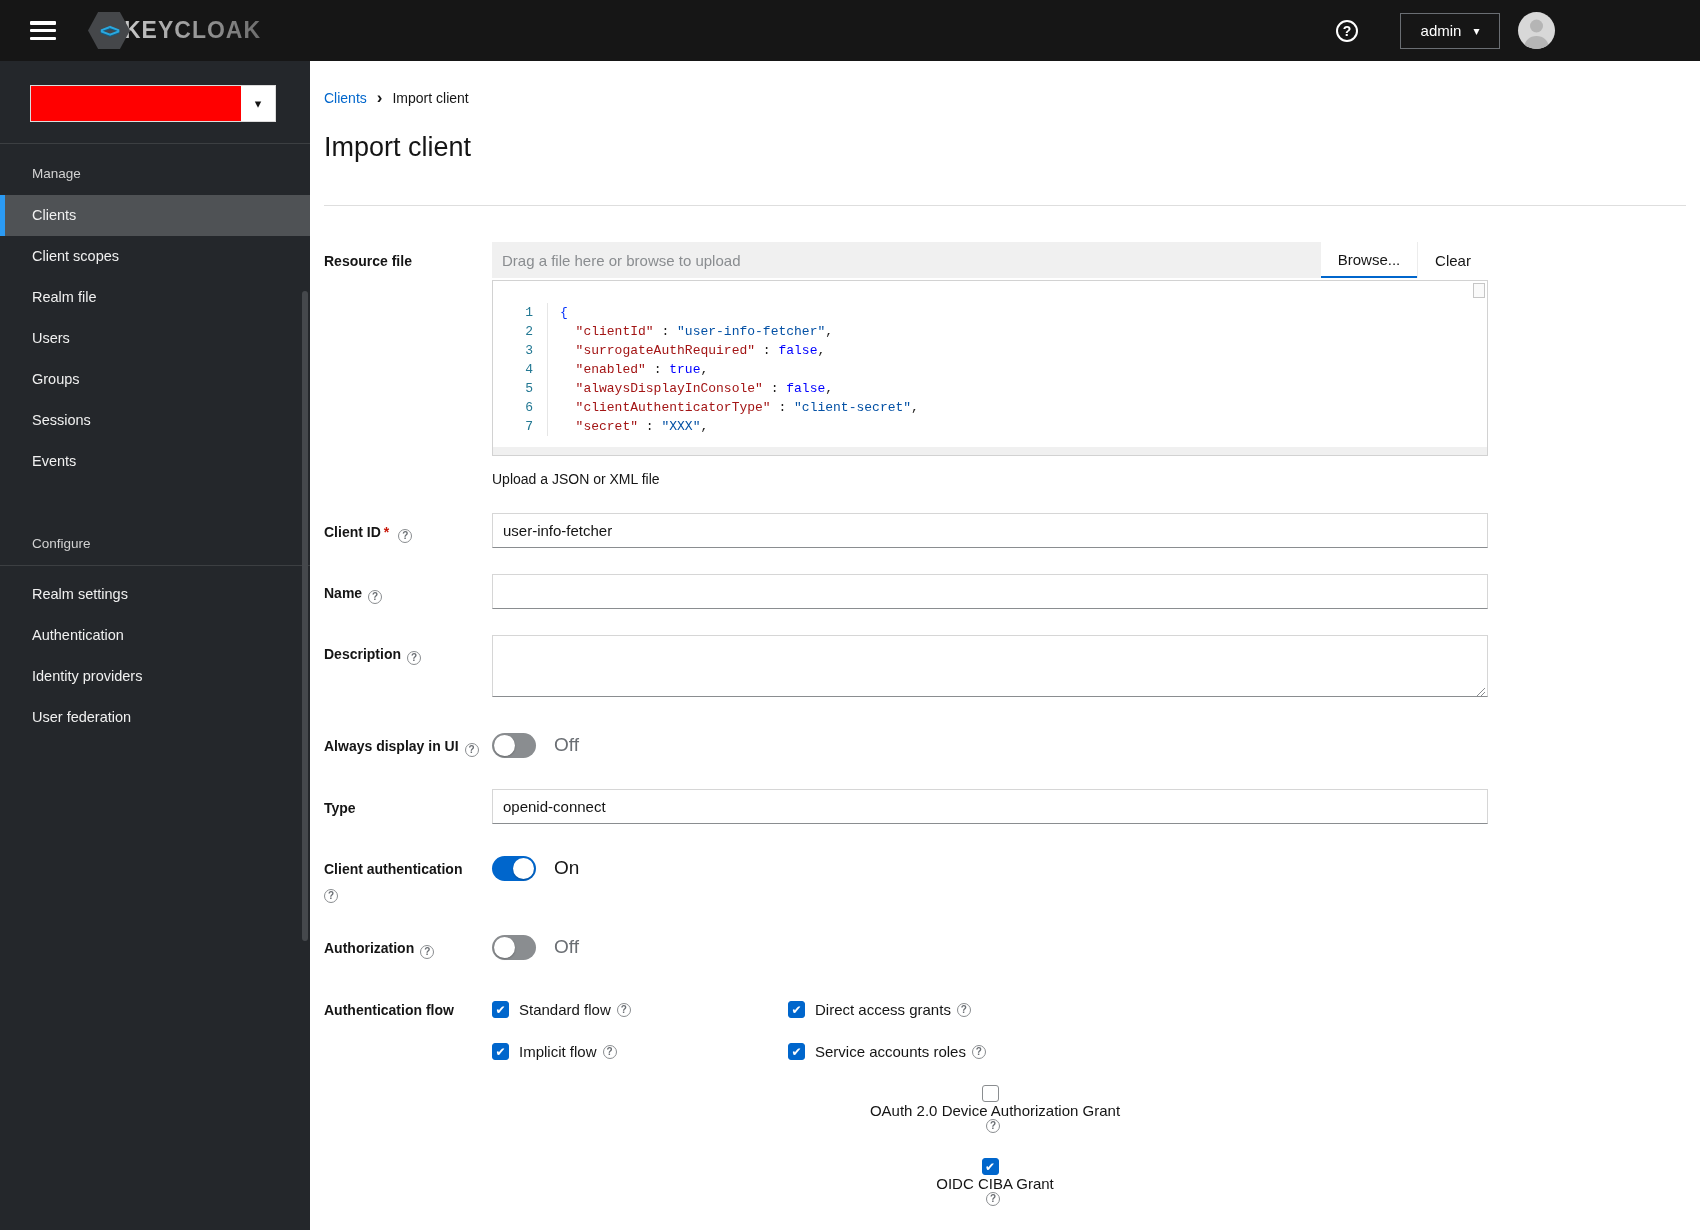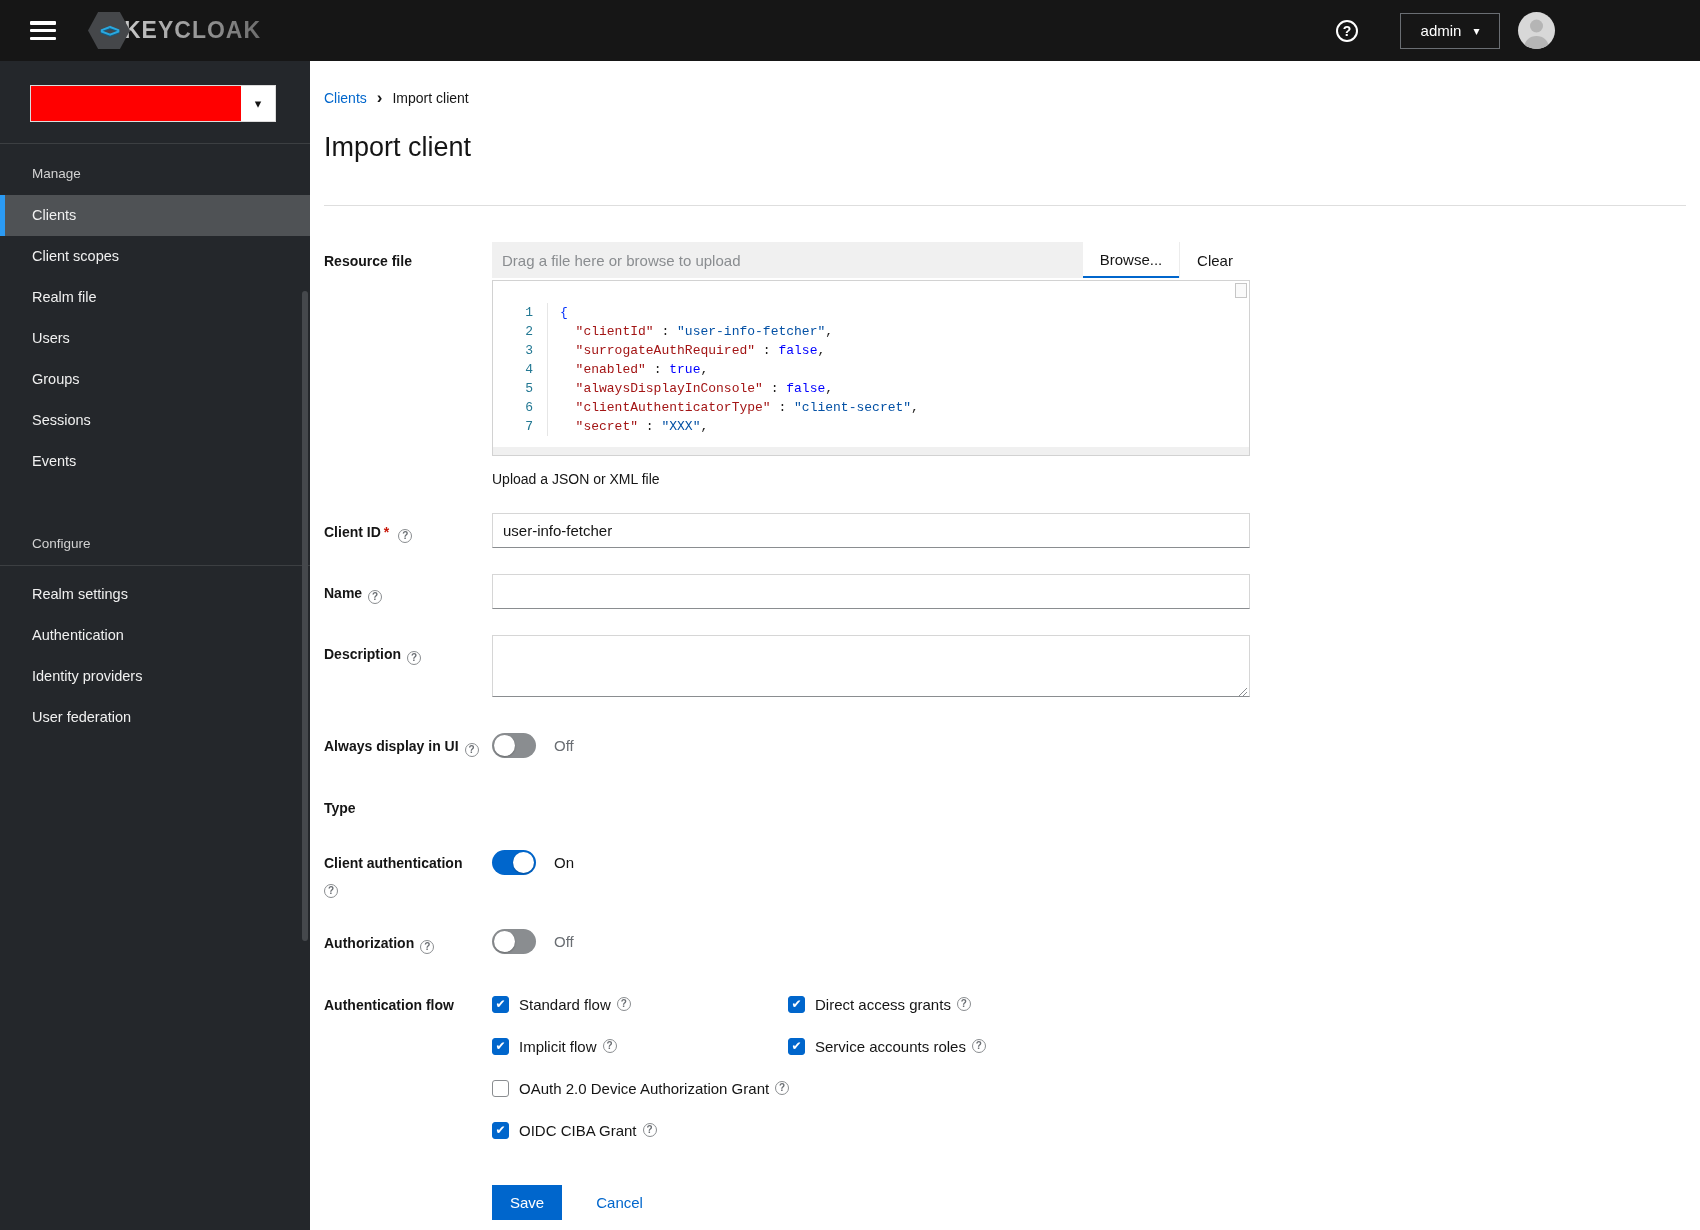--- a/index.html
+++ b/index.html
@@ -49,21 +49,21 @@
   .breadcrumb a { color:#0066cc; text-decoration:none; cursor:pointer; }
   .crumb-sep { color:#151515; font-size:17px; font-weight:700; line-height:1; }
   h1.page-title { font-size:27px; font-weight:400; margin:26px 0 10px; color:#151515; }
   .subtitle { font-size:15px; color:#151515; }
   .head-divider { border-top:1px solid #dedede; margin-top:42px; }
 
   
   .form { padding:10px 14px 0 14px; }
   .frow { display:flex; margin-top:26px; }
   .flabel { width:168px; flex:none; padding-top:9px; font-size:14px; font-weight:700; line-height:1.45; }
-  .ffield { width:758px; flex:none; }
+  .ffield { width:996px; flex:none; }
   .req { color:#c9190b; margin:0 3px; }
   .qmark { display:inline-block; width:14px; height:14px; border:1px solid #8a8d90; border-radius:50%; color:#6a6e73;
         font-size:10px; font-weight:700; line-height:12px; text-align:center; vertical-align:-2px; margin-left:6px; cursor:pointer; }
   .qmark.block { display:block; margin:10px 0 0 0; }
 
   
   .upload-bar { display:flex; height:36px; }
   .file-area { flex:1; background:#f0f0f0; color:#8a8d90; font-size:15px; display:flex; align-items:center; padding-left:10px; }
   .btn-browse { width:96px; background:#fff; border:0; border-bottom:2px solid #0066cc; font-size:15px; color:#151515;
         font-family:inherit; cursor:pointer; }
@@ -95,27 +95,27 @@
         background:repeating-linear-gradient(135deg,transparent 0 2px,#8a8d90 2px 3px);
         clip-path:polygon(100% 0,100% 100%,0 100%); cursor:nwse-resize; }
 
   
   .trow-field { display:flex; align-items:center; height:36px; }
   .toggle { width:44px; height:25px; border-radius:13px; background:#8a8d90; position:relative; cursor:pointer; flex:none; }
   .toggle .knob { position:absolute; top:2px; left:2px; width:21px; height:21px; border-radius:50%; background:#fff;
         box-shadow:0 1px 2px rgba(0,0,0,.25); transition:left .1s; }
   .trow-field.on .toggle { background:#0066cc; }
   .trow-field.on .toggle .knob { left:21px; }
-  .state-label { margin-left:18px; font-size:15px; color:#6a6e73; }
+  .state-label { margin-left:18px; font-size:19px; color:#6a6e73; }
   .trow-field.on .state-label { color:#151515; }
 
   
   .cb-grid { display:grid; grid-template-columns:296px 1fr; row-gap:25px; padding-top:10px; }
   .cb { display:flex; align-items:center; }
-  .cb:nth-child(5), .cb:nth-child(6) { grid-column:1 / 3; }
+  .cb:nth-child(5), .cb:nth-child(6) { grid-column:1 / 3;flex-direction:column; }
   .checkbox { width:17px; height:17px; border:1px solid #8a8d90; border-radius:3px; background:#fff; flex:none;
         display:flex; align-items:center; justify-content:center; cursor:pointer; }
   .checkbox .check { display:none; color:#fff; font-size:12px; line-height:1; }
   .checkbox.checked { background:#0066cc; border-color:#0066cc; }
   .checkbox.checked .check { display:block; }
   .cb-label { margin-left:10px; font-size:15px;text-align:right; }
 
   
   .actions { margin-top:46px; display:flex; align-items:center; gap:34px; padding-bottom:40px; }
   .btn-save { background:#0066cc; color:#fff; border:0; font-size:15px; font-family:inherit; padding:9px 18px; cursor:pointer; }
@@ -255,20 +255,23 @@
         <div class="ffield trow-field">
           <div class="toggle">
               <div class="knob"></div>
             </div>
           <span class="state-label">Off</span>
         </div>
       </div>
 
       <div class="frow">
         <div class="flabel">Type</div>
+        <div class="ffield">
+          <input class="pf-input" value="openid-connect" style="">
+        </div>
       </div>
 
       <div class="frow">
         <div class="flabel">
           <span>Client authentication</span><span class="qmark block">?</span>
         </div>
         <div class="ffield trow-field on">
           <div class="toggle">
               <div class="knob"></div>
             </div>

